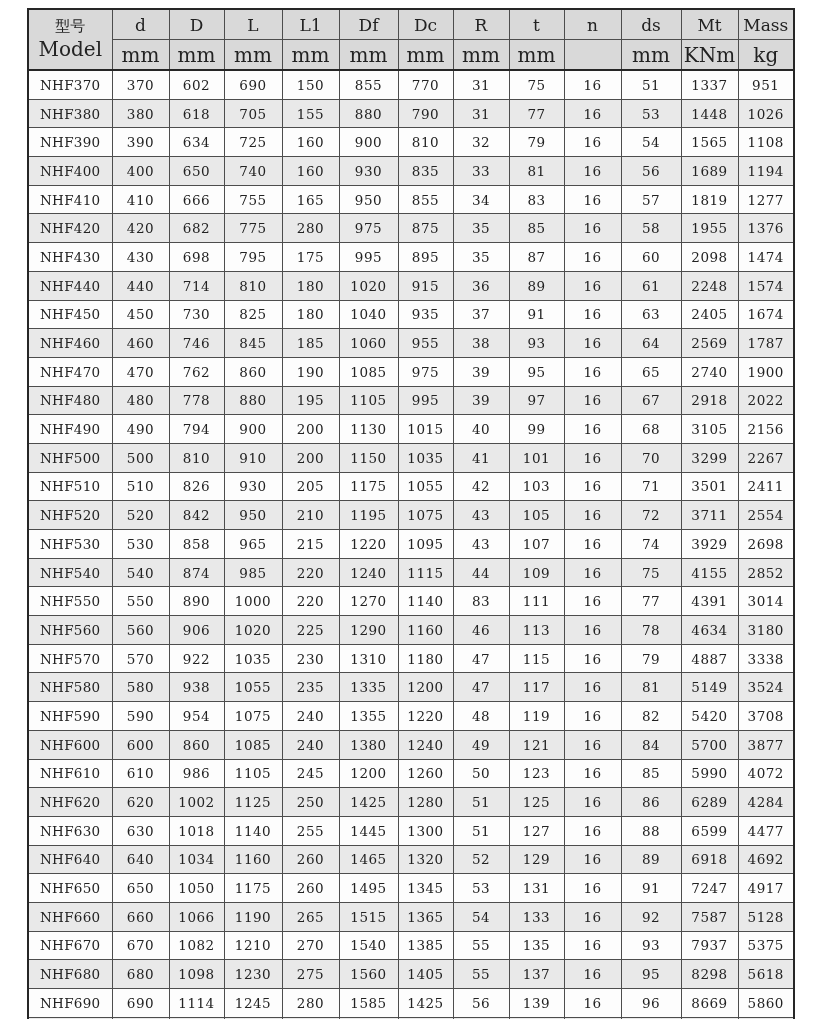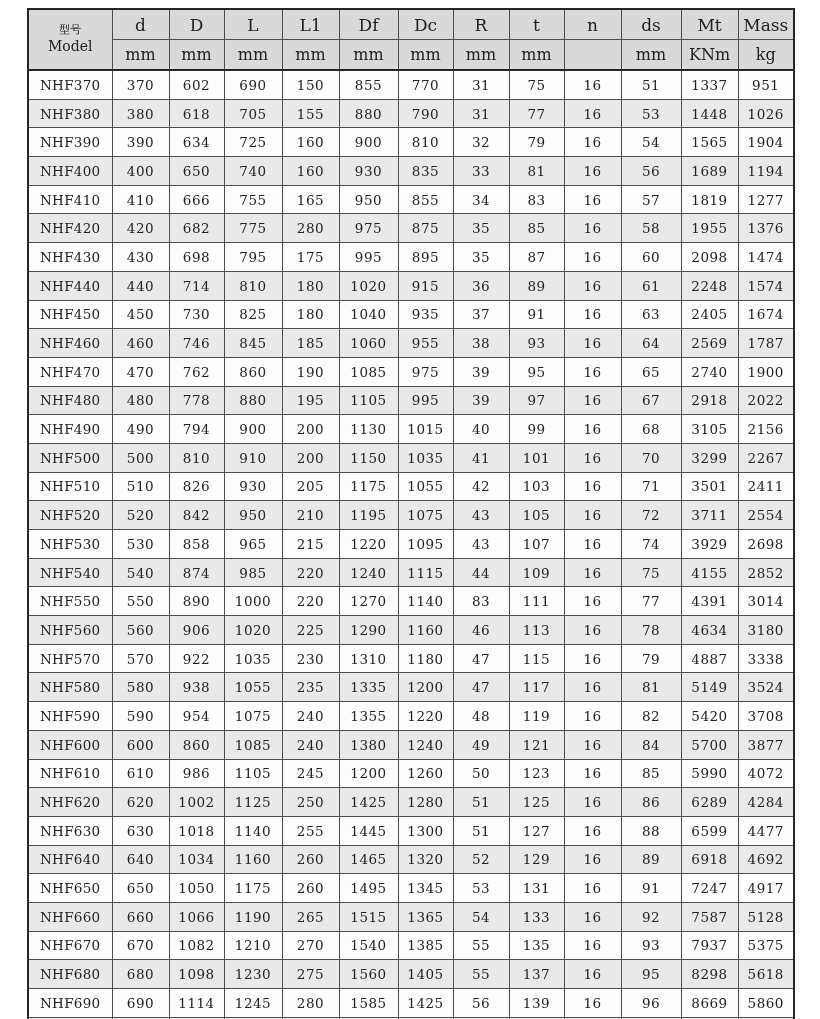--- a/index.html
+++ b/index.html
@@ -36,32 +36,32 @@
     overflow: hidden;
     white-space: nowrap;
   }
   .spec-table thead th {
     background: #d9d9d9;
     font-weight: normal;
     font-size: 17px;
     height: 29px;
   }
   .spec-table thead tr.unit-row th {
-    font-size: 16px;
+    font-size: 20px;
     height: 29px;
   }
   .spec-table thead {
     border-bottom: 2px solid #262626;
   }
   th.model-head {
     font-size: 16px;
     line-height: 1.35;
   }
-  th.model-head .zh { font-size: 11px; }
-  th.model-head .en { font-size: 14px; }
+  th.model-head .zh { font-size: 15px; }
+  th.model-head .en { font-size: 20px; }
   .spec-table tbody td {
     height: 27.7px;
     font-size: 13.5px;
     background: #fdfdfd;
     letter-spacing: 0.5px;
   }
   .spec-table tbody tr:nth-child(even) td {
     background: #e9e9e9;
   }
   .spec-table tbody td.model-cell {
@@ -160,21 +160,21 @@
           <td>634</td>
           <td>725</td>
           <td>160</td>
           <td>900</td>
           <td>810</td>
           <td>32</td>
           <td>79</td>
           <td>16</td>
           <td>54</td>
           <td>1565</td>
-          <td>1904</td>
+          <td>1108</td>
         </tr>
         <tr>
           <td class="model-cell">NHF400</td>
           <td>400</td>
           <td>650</td>
           <td>740</td>
           <td>160</td>
           <td>930</td>
           <td>835</td>
           <td>33</td>

